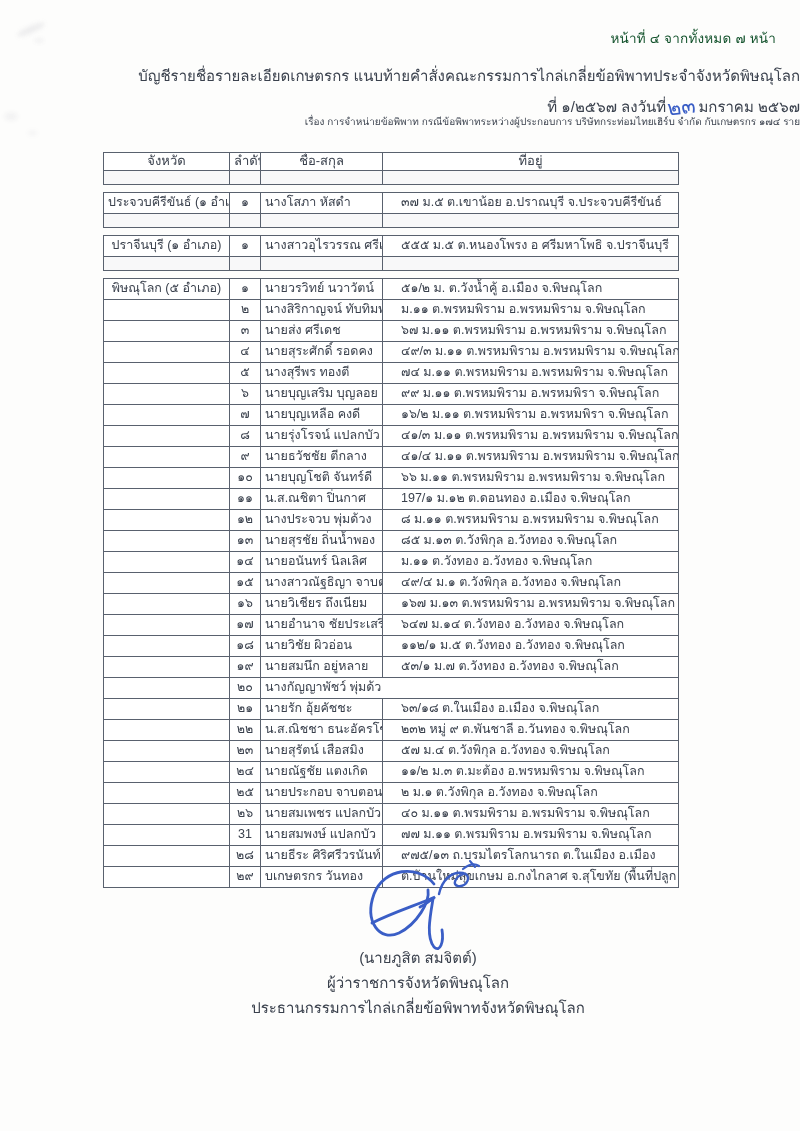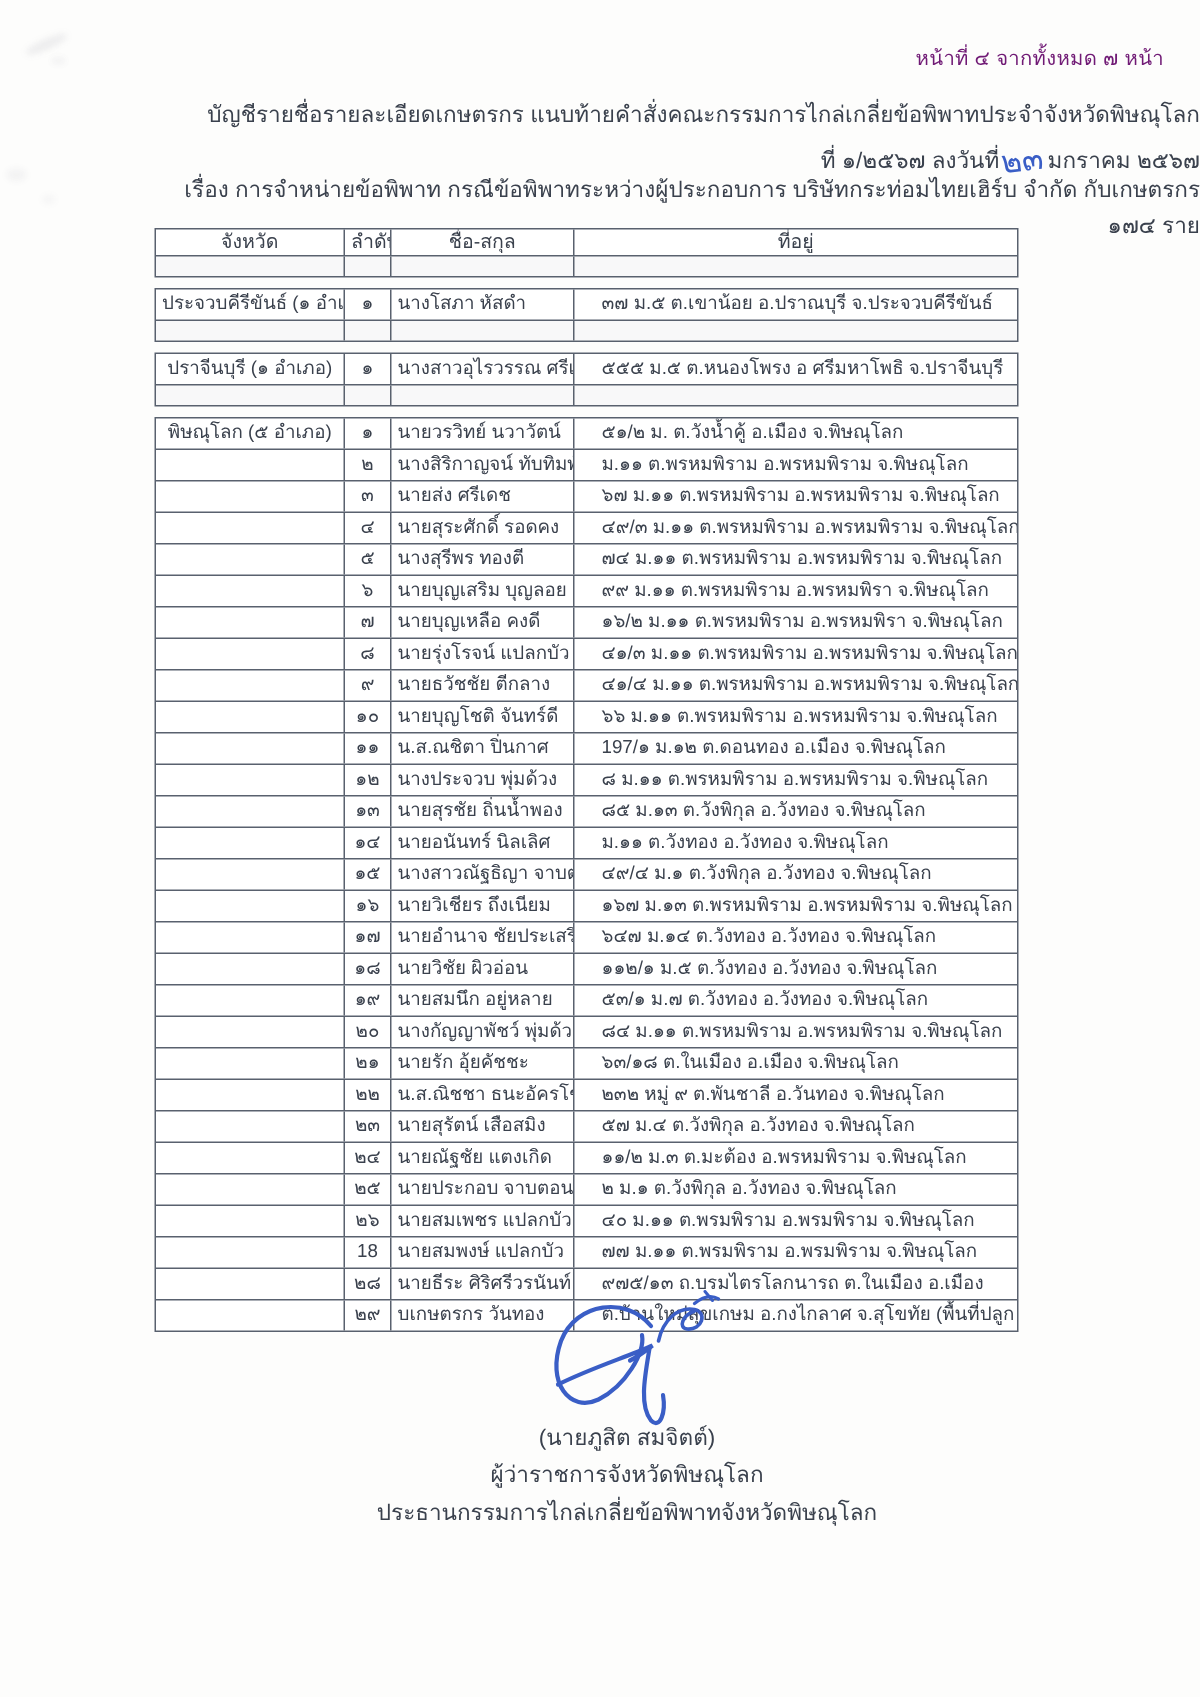--- a/index.html
+++ b/index.html
@@ -20,26 +20,26 @@
   .smudge{position:absolute;background:rgba(95,100,115,.10);filter:blur(2px);border-radius:50%;}
   .s1{left:16px;top:26px;width:30px;height:7px;transform:rotate(-24deg);}
   .s2{left:34px;top:38px;width:10px;height:5px;opacity:.7;}
   .s3{left:4px;top:112px;width:14px;height:9px;opacity:.6;}
   .s4{left:28px;top:130px;width:9px;height:6px;opacity:.5;}
 
   .pageno{
     position:absolute;top:27px;right:24px;
     font-size:13.5px;color:#3f4document654;letter-spacing:.2px;
   }
-  .pageno{color:#701a75;}
+  .pageno{color:#14532d;}
 
   .titleblock{position:absolute;left:110px;right:0;text-align:right;}
   .t1{top:64px;font-size:15px;}
   .t2{top:88px;font-size:15px;}
-  .t3{top:114px;font-size:15px;}
+  .t3{top:114px;font-size:10px;}
   .hand{
     color:var(--ink);
     display:inline-block;
     font-size:21px;
     transform:rotate(-7deg) translateY(2px);
     margin:0 3px 0 1px;
     font-weight:500;
   }
 
   .tablewrap{position:absolute;left:103px;top:152px;width:576px;}
@@ -245,21 +245,20 @@
       <div class="trow data">
         <div class="tcell c0 prov"></div>
         <div class="tcell c1 num">๑๙</div>
         <div class="tcell c2 nm">นายสมนึก อยู่หลาย</div>
         <div class="tcell c3 addr">๕๓/๑ ม.๗ ต.วังทอง อ.วังทอง จ.พิษณุโลก</div>
       </div>
       <div class="trow data">
         <div class="tcell c0 prov"></div>
         <div class="tcell c1 num">๒๐</div>
         <div class="tcell c2 nm">นางกัญญาพัชว์ พุ่มด้วง</div>
-        <div class="tcell c3 addr">๘๔ ม.๑๑ ต.พรหมพิราม อ.พรหมพิราม จ.พิษณุโลก</div>
       </div>
       <div class="trow data">
         <div class="tcell c0 prov"></div>
         <div class="tcell c1 num">๒๑</div>
         <div class="tcell c2 nm">นายรัก อุ้ยคัชชะ</div>
         <div class="tcell c3 addr">๖๓/๑๘ ต.ในเมือง อ.เมือง จ.พิษณุโลก</div>
       </div>
       <div class="trow data">
         <div class="tcell c0 prov"></div>
         <div class="tcell c1 num">๒๒</div>
@@ -285,21 +284,21 @@
         <div class="tcell c3 addr">๒ ม.๑ ต.วังพิกุล อ.วังทอง จ.พิษณุโลก</div>
       </div>
       <div class="trow data">
         <div class="tcell c0 prov"></div>
         <div class="tcell c1 num">๒๖</div>
         <div class="tcell c2 nm">นายสมเพชร แปลกบัว</div>
         <div class="tcell c3 addr">๔๐ ม.๑๑ ต.พรมพิราม อ.พรมพิราม จ.พิษณุโลก</div>
       </div>
       <div class="trow data">
         <div class="tcell c0 prov"></div>
-        <div class="tcell c1 num">18</div>
+        <div class="tcell c1 num">31</div>
         <div class="tcell c2 nm">นายสมพงษ์ แปลกบัว</div>
         <div class="tcell c3 addr">๗๗ ม.๑๑ ต.พรมพิราม อ.พรมพิราม จ.พิษณุโลก</div>
       </div>
       <div class="trow data">
         <div class="tcell c0 prov"></div>
         <div class="tcell c1 num">๒๘</div>
         <div class="tcell c2 nm">นายธีระ ศิริศรีวรนันท์</div>
         <div class="tcell c3 addr">๙๗๕/๑๓ ถ.บรมไตรโลกนารถ ต.ในเมือง อ.เมือง</div>
       </div>
       <div class="trow data">

